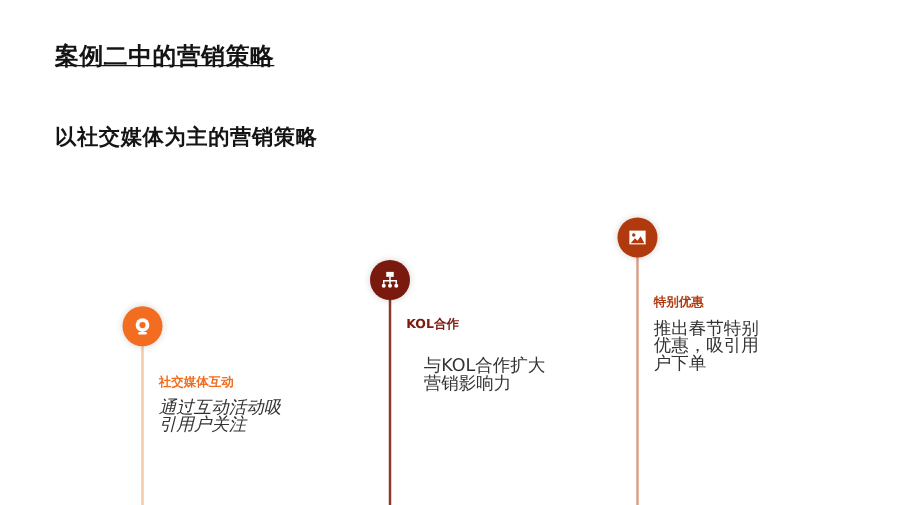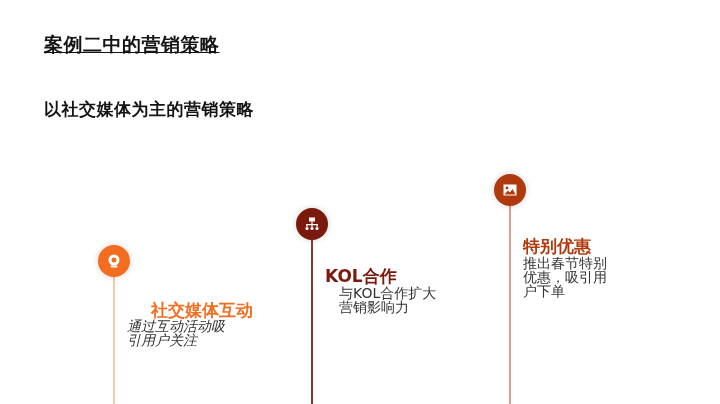--- a/index.html
+++ b/index.html
@@ -19,61 +19,61 @@
     .step { position: absolute; }
     .node {
       position: absolute; width: 32px; height: 32px; border-radius: 50%;
       display: flex; align-items: center; justify-content: center;
       box-shadow: 0 0 6px rgba(0,0,0,0.18);
     }
     .vline {
       position: absolute; width: 2px;
     }
     .step-title {
-      position: absolute; font-size: 17px; font-weight: bold; white-space: nowrap;
+      position: absolute; font-size: 10px; font-weight: bold; white-space: nowrap;
     }
     .step-desc {
       position: absolute; font-size: 14px; line-height: 14px; color: #333; width: 104px;
     }
   </style>
 </head>
 <body>
 
 <div class="slide-title">案例二中的营销策略</div>
 <div class="slide-subtitle">以社交媒体为主的营销策略</div>
 
 <div class="step">
   <div class="vline" style="left:113px; top:270px; height:134px; background:#f6c9a8;"></div>
   <div class="node" style="left:98px; top:245px; background:#f26d1f;">
     <svg width="16" height="16" viewBox="0 0 16 16">
       <circle cx="8" cy="7" r="5.5" fill="#fff"></circle>
       <circle cx="8" cy="7" r="2.5" fill="#f26d1f"></circle>
       <rect x="4.5" y="12.5" width="7" height="2" rx="1" fill="#fff"></rect>
     </svg>
   </div>
-  <div class="step-title" style="left:127px; top:299px; color:#f26d1f;margin-left:24px;">社交媒体互动</div>
+  <div class="step-title" style="left:127px; top:299px; color:#f26d1f;">社交媒体互动</div>
   <div class="step-desc" style="left:127px; top:319px;font-style:italic;">通过互动活动吸引用户关注</div>
 </div>
 
 <div class="step">
   <div class="vline" style="left:311px; top:235px; height:169px; background:#8a3a2a;"></div>
   <div class="node" style="left:296px; top:208px; background:#7a1a0e;">
     <svg width="16" height="16" viewBox="0 0 16 16">
       <rect x="5" y="1.5" width="6" height="4" fill="#fff"></rect>
       <rect x="7.4" y="5.5" width="1.2" height="3" fill="#fff"></rect>
       <rect x="2.4" y="8" width="11.2" height="1.2" fill="#fff"></rect>
       <rect x="2.4" y="8" width="1.2" height="3" fill="#fff"></rect>
       <rect x="7.4" y="8" width="1.2" height="3" fill="#fff"></rect>
       <rect x="12.4" y="8" width="1.2" height="3" fill="#fff"></rect>
       <circle cx="3" cy="12.5" r="1.6" fill="#fff"></circle>
       <circle cx="8" cy="12.5" r="1.6" fill="#fff"></circle>
       <circle cx="13" cy="12.5" r="1.6" fill="#fff"></circle>
     </svg>
   </div>
-  <div class="step-title" style="left:325px; top:265px; color:#7a1a0e;">KOL合作</div>
+  <div class="step-title" style="left:325px; top:252px; color:#7a1a0e;">KOL合作</div>
   <div class="step-desc" style="left:339px; top:286px;">与KOL合作扩大营销影响力</div>
 </div>
 
 <div class="step">
   <div class="vline" style="left:509px; top:200px; height:204px; background:#d9a08a;"></div>
   <div class="node" style="left:494px; top:174px; background:#b03a0e;">
     <svg width="16" height="16" viewBox="0 0 16 16">
       <rect x="1.5" y="2.5" width="13" height="11" fill="#fff"></rect>
       <circle cx="5" cy="6" r="1.4" fill="#b03a0e"></circle>
       <polygon points="2.5,12.5 6,8.5 8,10.5 10.5,7 13.5,12.5" fill="#b03a0e"></polygon>

